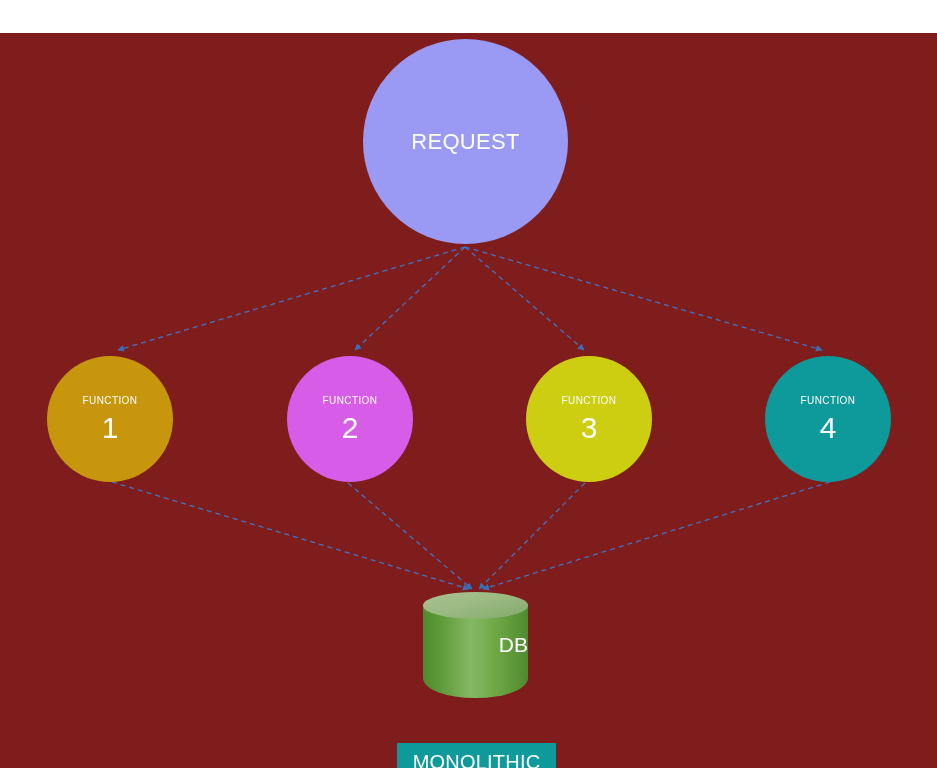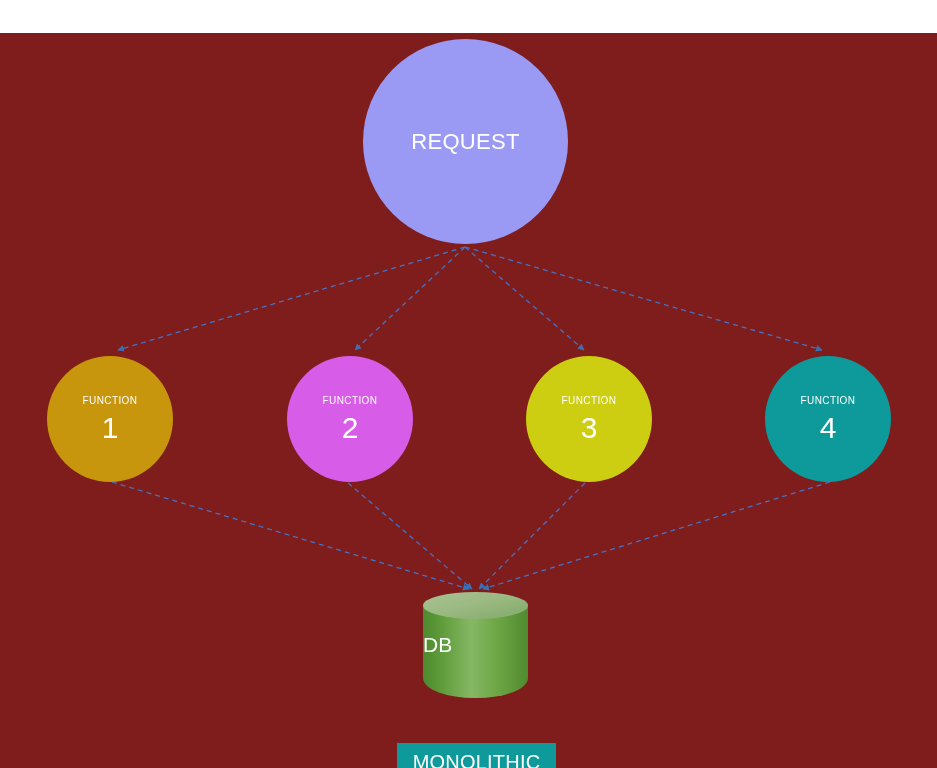--- a/index.html
+++ b/index.html
@@ -98,21 +98,21 @@
     width: 105px;
     height: 27px;
     border-radius: 50%;
     background: linear-gradient(to bottom right, #a9c193 0%, #9cba83 45%, #80a968 100%);
   }
   #db-label {
     position: absolute;
     left: 0;
     top: 42px;
     width: 105px;
-    text-align: left;
+    text-align: right;
     color: #ffffff;
     font-size: 21px;
     line-height: 1;
   }
 
   
   #monolithic-banner {
     position: absolute;
     left: 397px;
     top: 710px;

